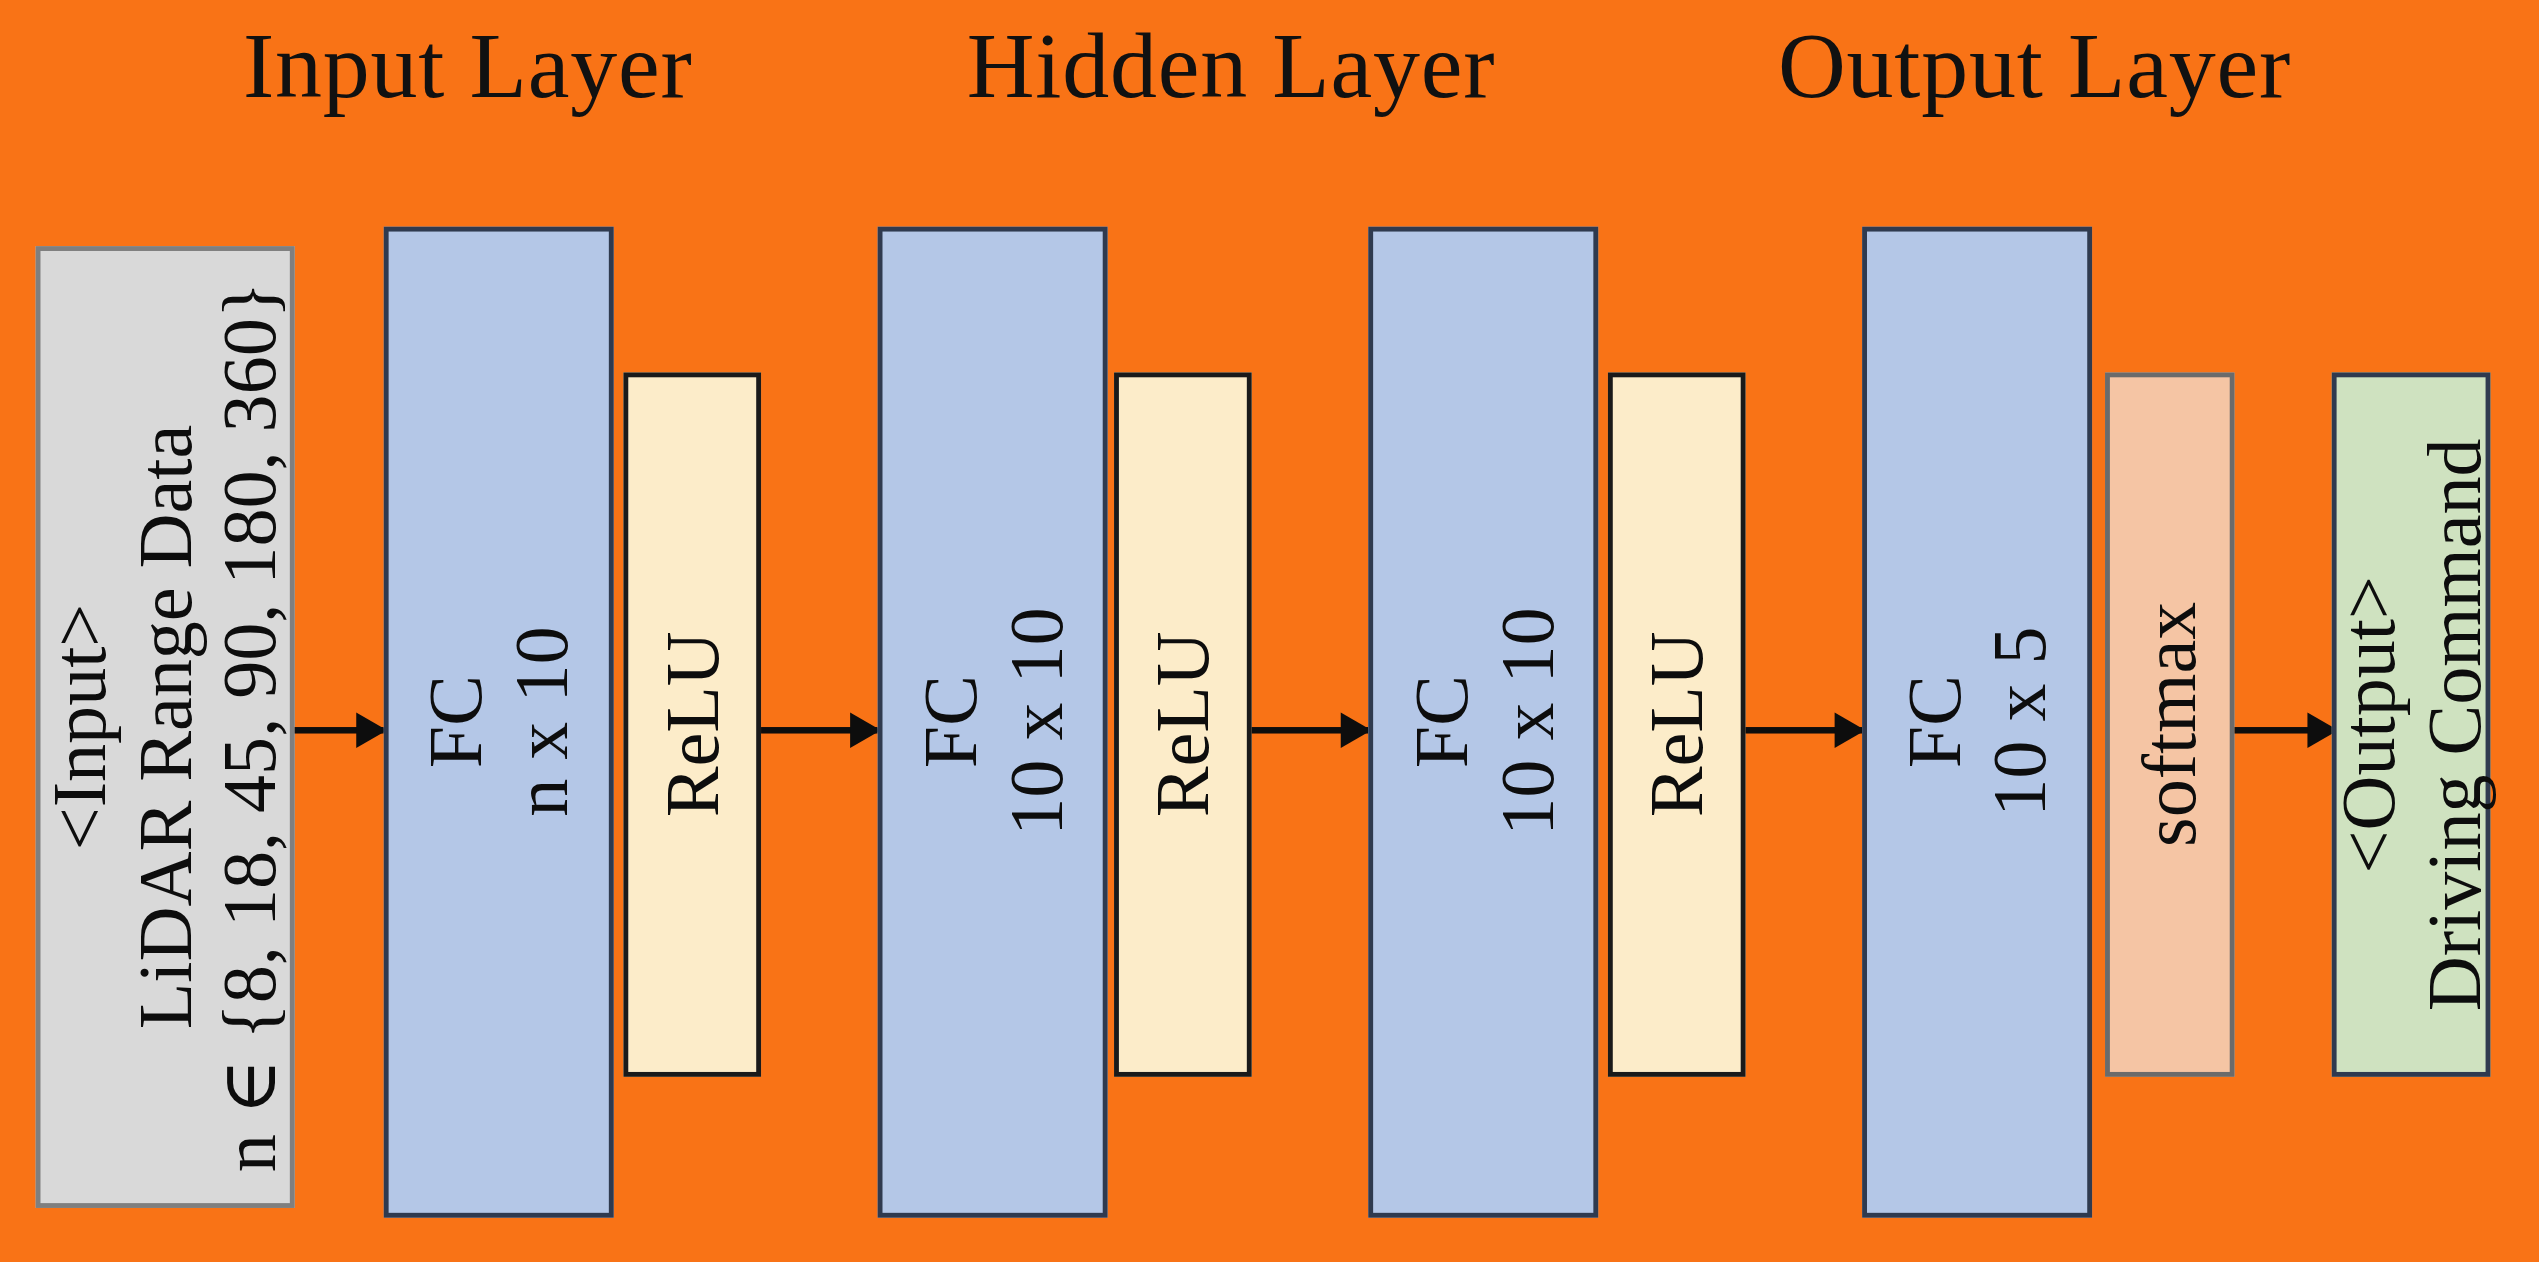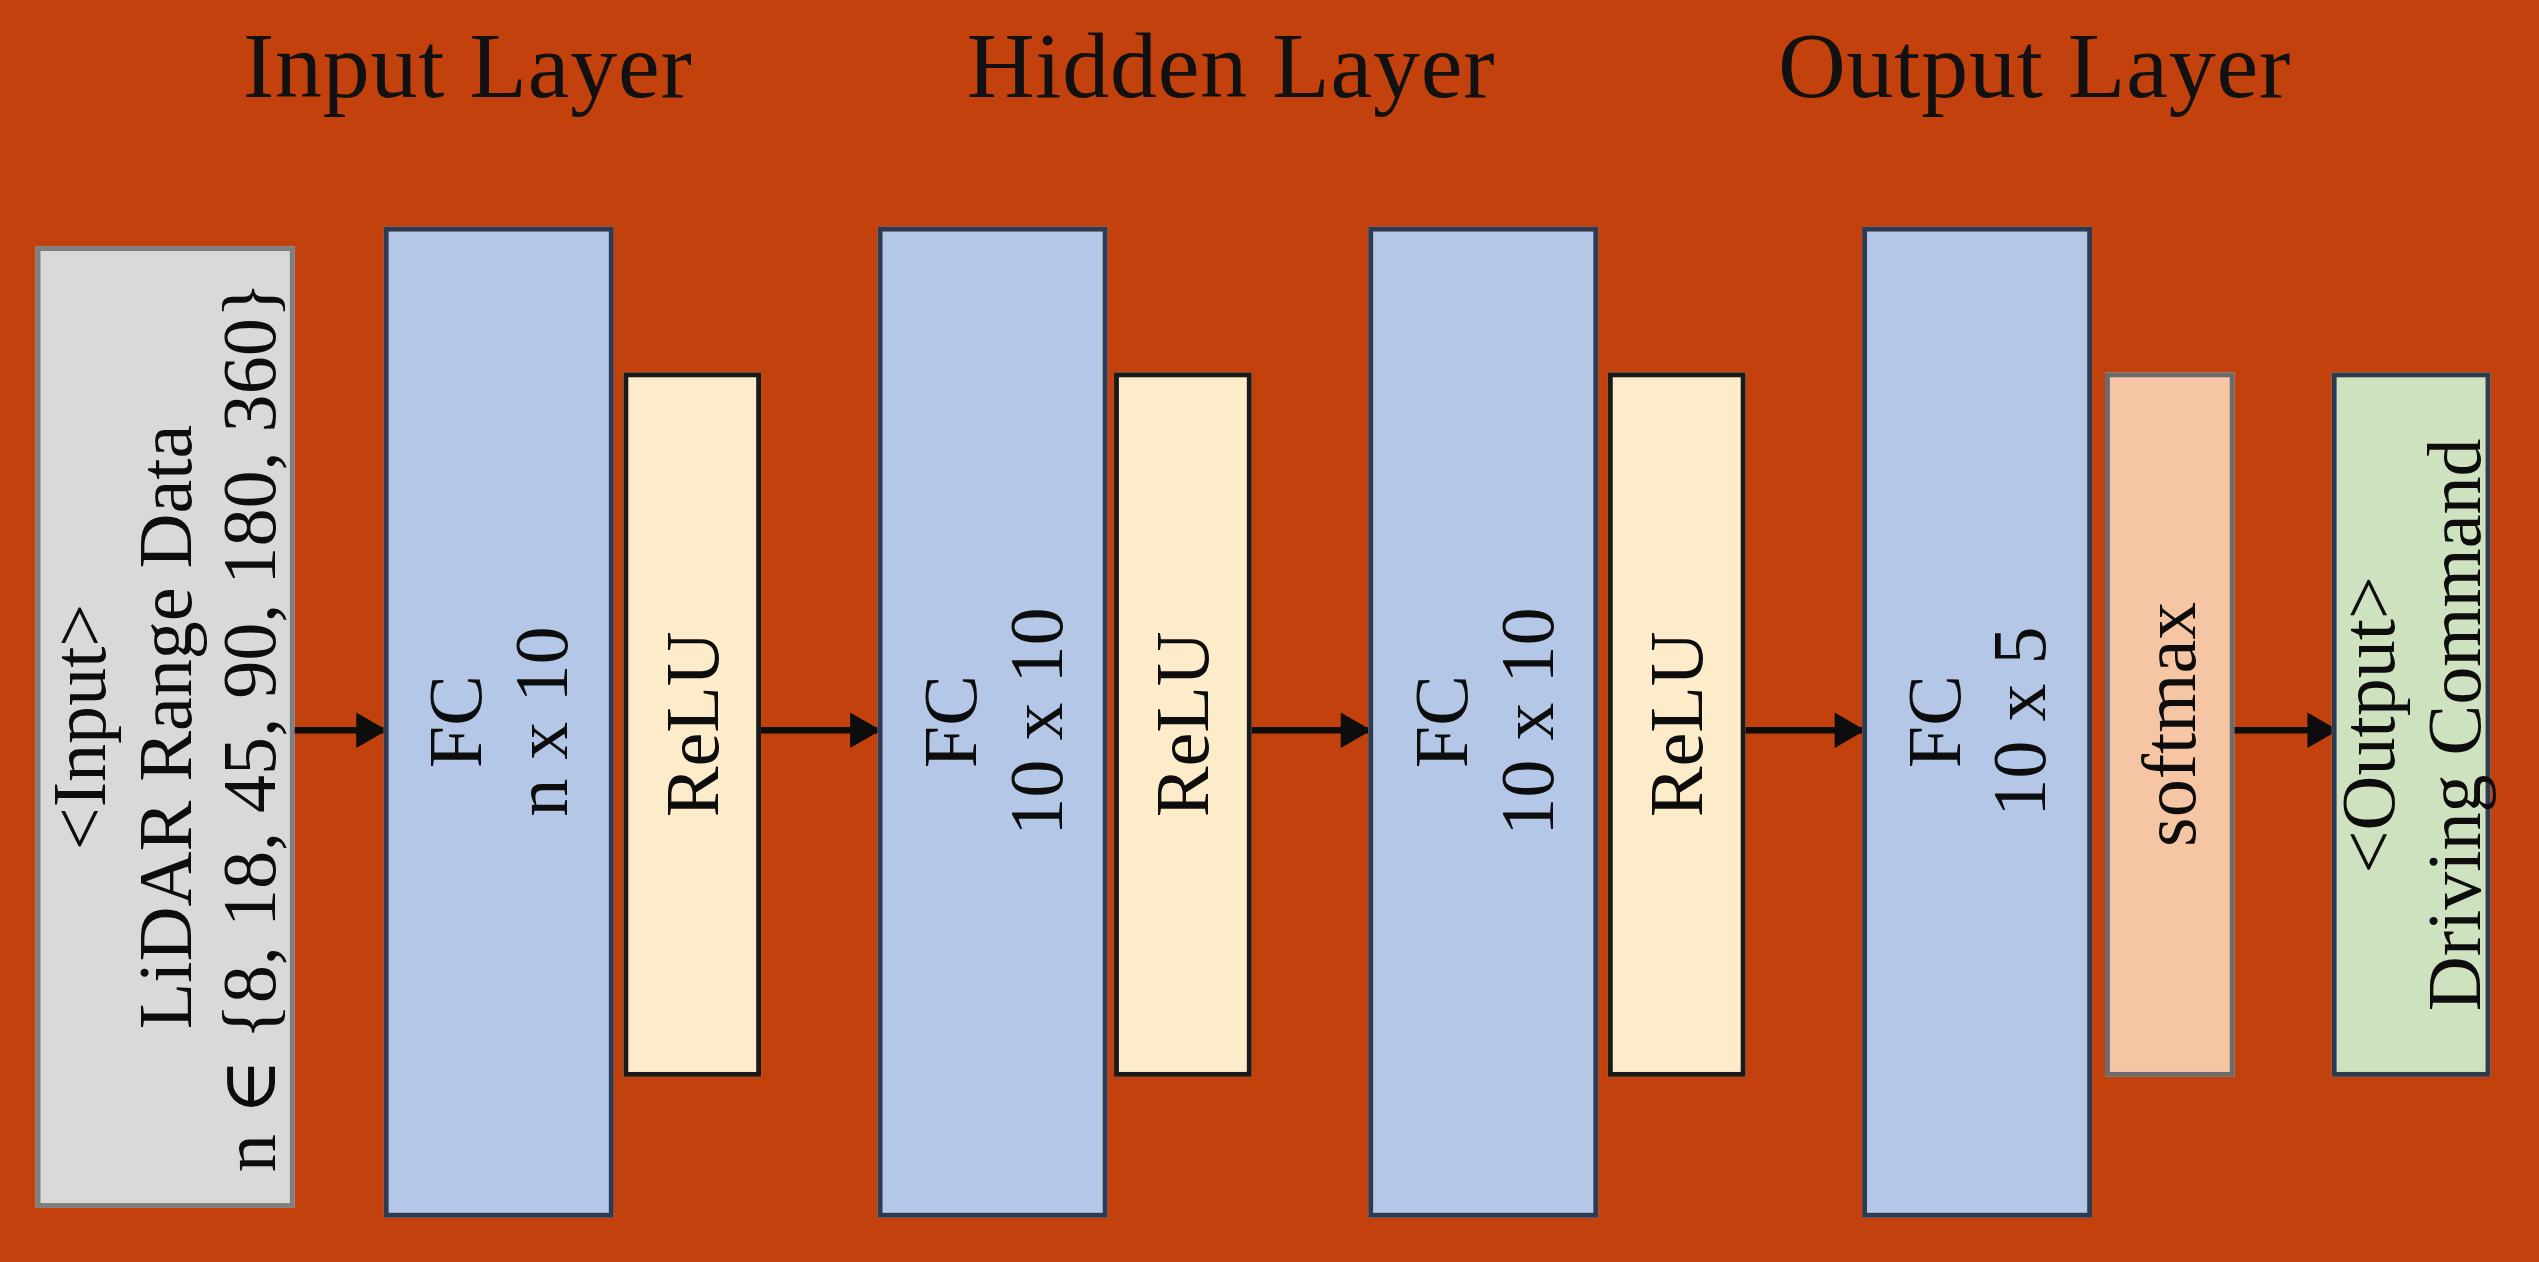--- a/index.html
+++ b/index.html
@@ -7,21 +7,21 @@
     padding: 0;
     background: #ffffff;
   }
   body {
     font-family: "Liberation Serif", "DejaVu Serif", serif;
   }
   #canvas {
     position: relative;
     width: 2539px;
     height: 1262px;
-    background: #c2410c;
+    background: #f97316;
     overflow: hidden;
   }
 
   
   .section-title {
     position: absolute;
     font-family: "Liberation Serif", "DejaVu Serif", serif;
     font-size: 58px;
     color: #111111;
     white-space: nowrap;

